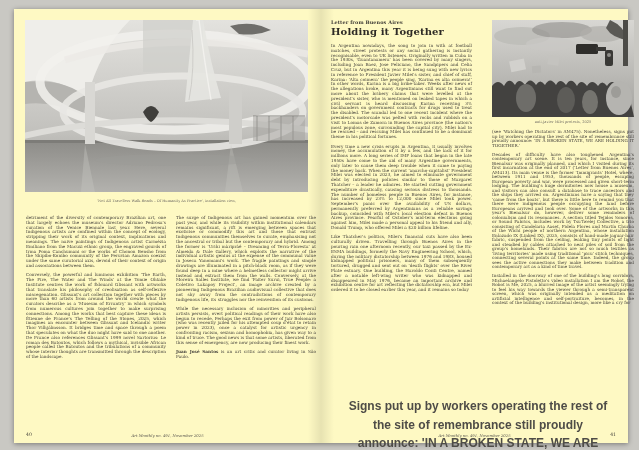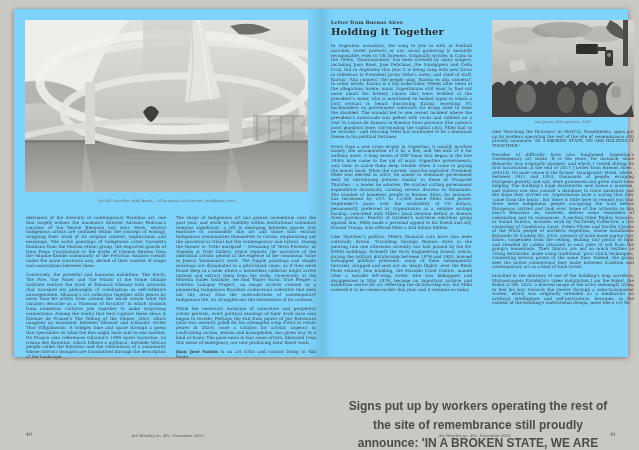--- a/index.html
+++ b/index.html
@@ -3,22 +3,22 @@
 <meta charset="utf-8">
 <style>
   html,body{margin:0;padding:0;}
   body{
     width:639px;height:450px;position:relative;overflow:hidden;
     background:#c9c8c3;
     font-family:"DejaVu Serif", serif;
     -webkit-font-smoothing:antialiased;
   }
   .spread{
-    position:absolute;left:14px;top:9px;width:614px;height:348px;
-    background:#7dd3fc;
+    position:absolute;left:14px;top:9px;width:614px;height:434px;
+    background:#fef9c3;
     box-shadow:0 1px 5px rgba(0,0,0,.4);
   }
   .fold{
     position:absolute;left:50%;top:0;width:26px;height:100%;
     transform:translateX(-50%);
     background:linear-gradient(90deg,rgba(0,0,0,0) 0%,rgba(0,0,0,.09) 50%,rgba(0,0,0,0) 100%);
   }
   .abs{position:absolute;}
   .photo-frame{background:#b9b8b4;overflow:hidden;}
   .photo-frame svg{display:block;}

